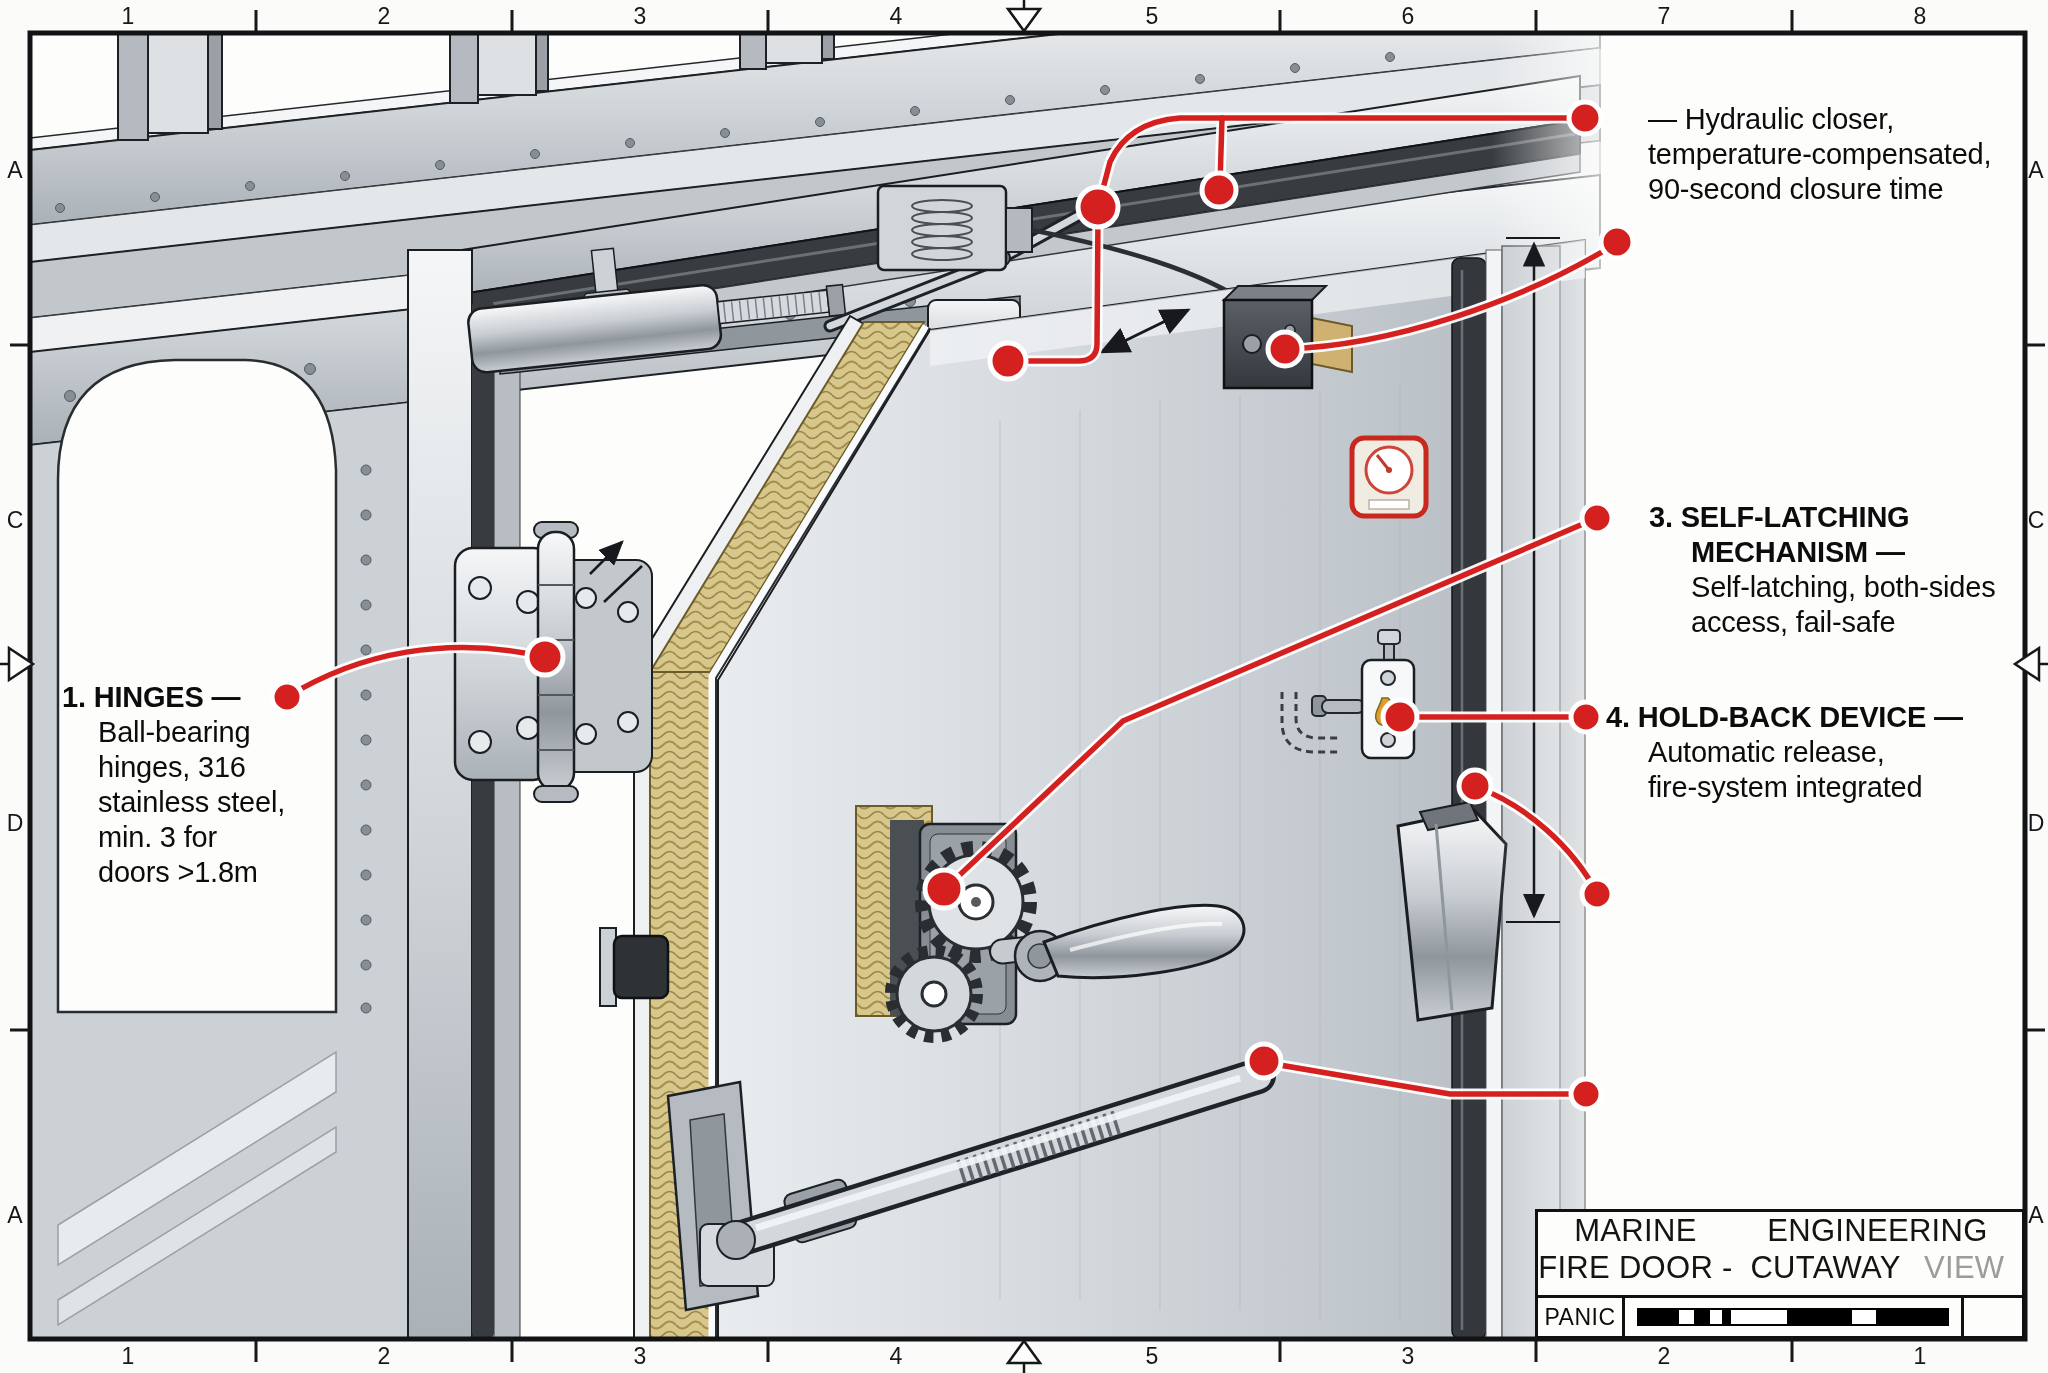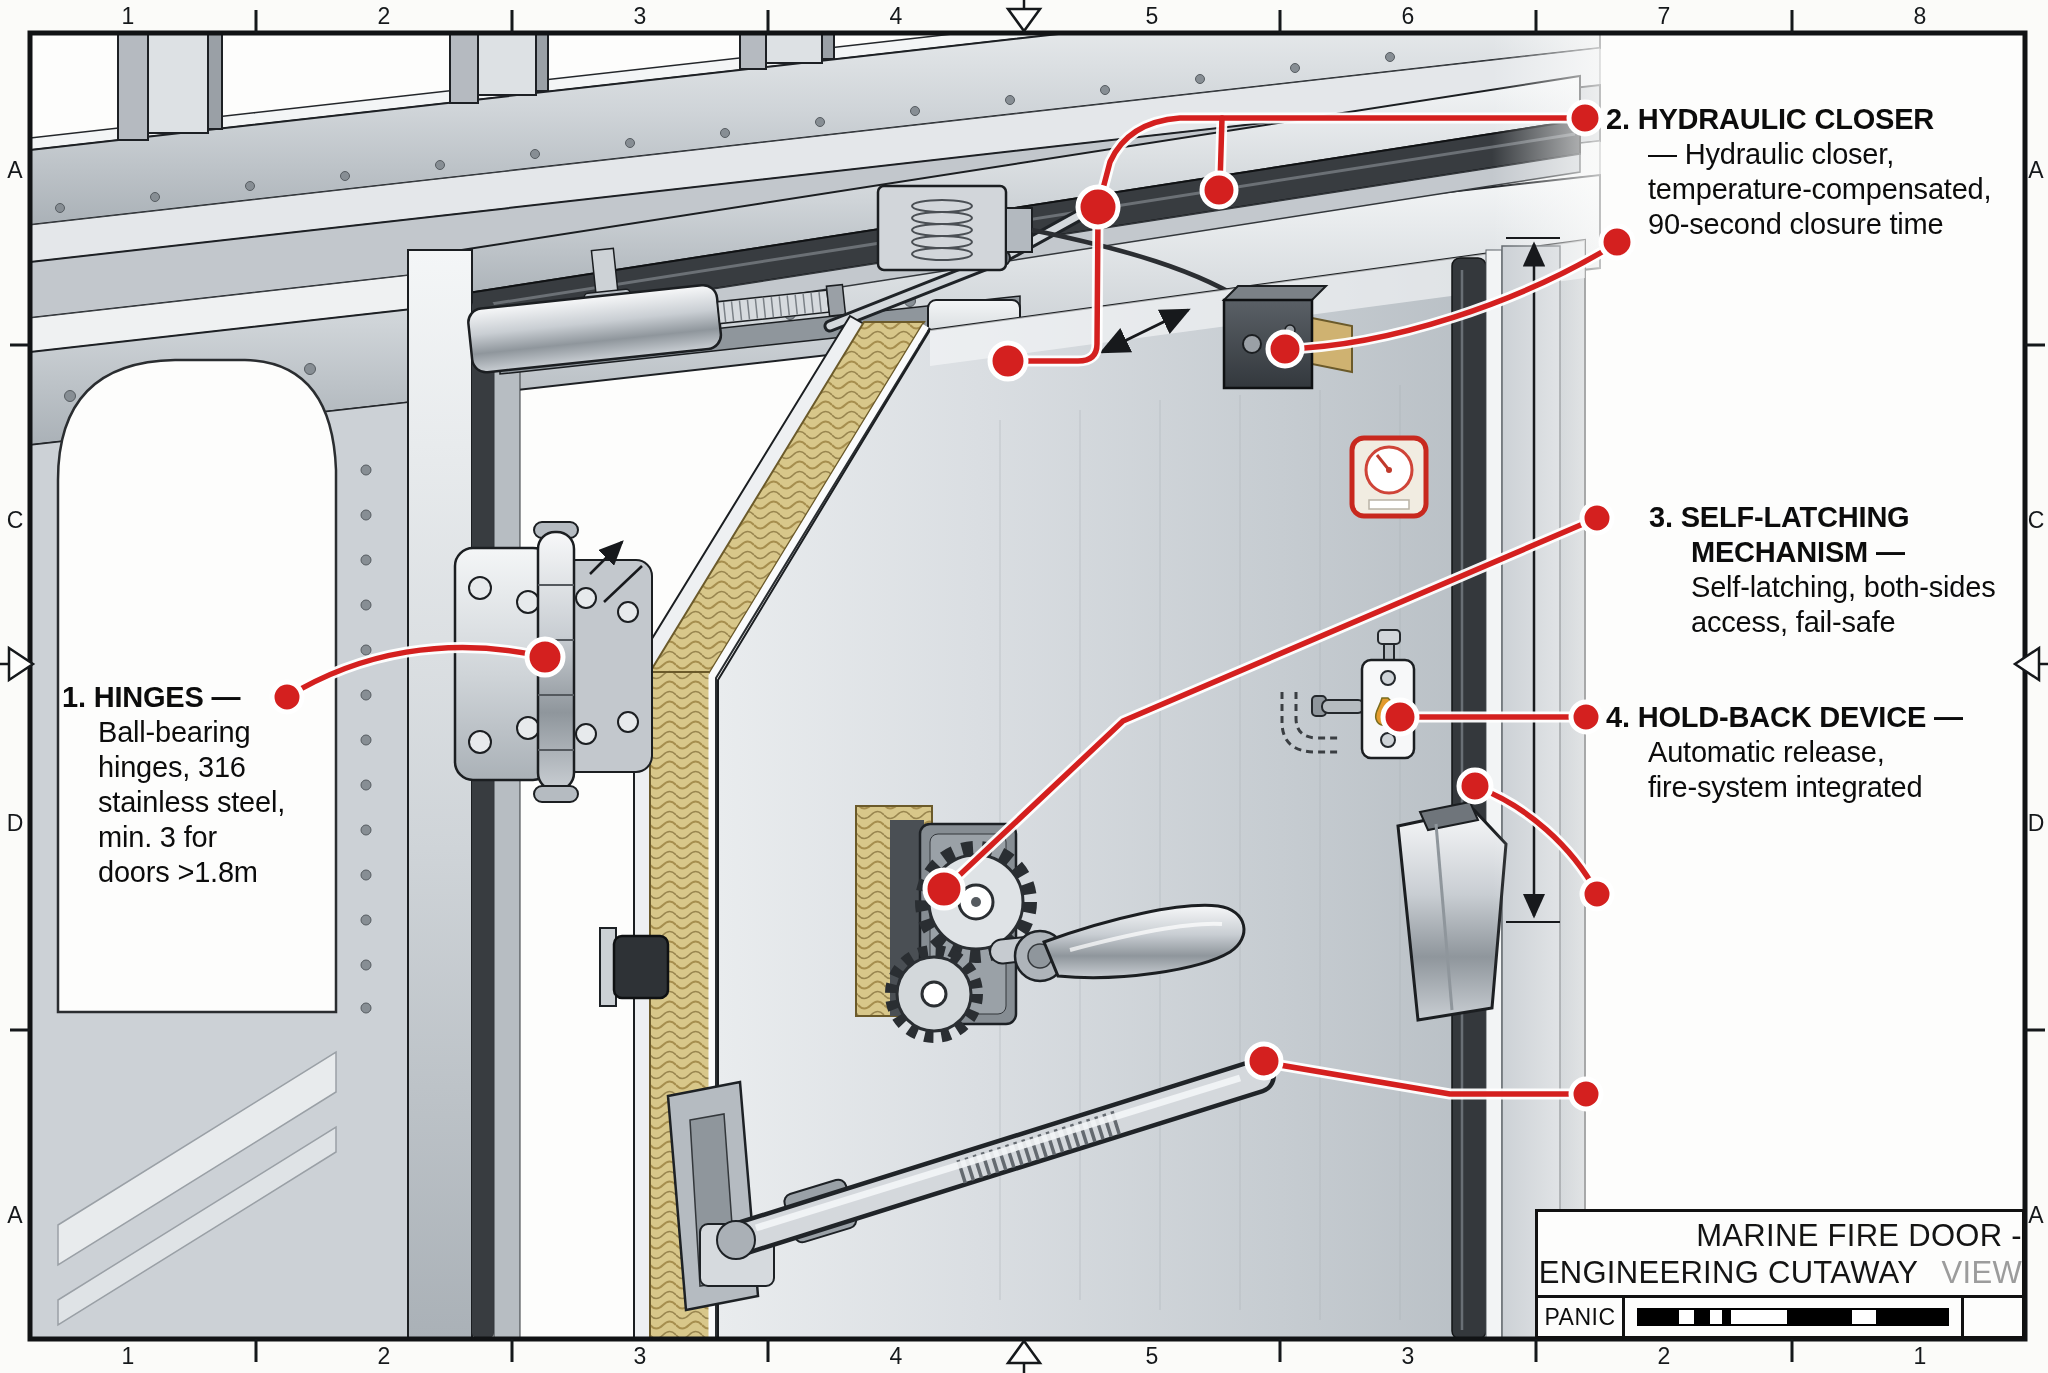--- a/index.html
+++ b/index.html
@@ -14,21 +14,21 @@
   .ann{position:absolute;font-size:29px;line-height:35px;letter-spacing:-.2px;color:#0c0c0c;}
   .ann-title{font-weight:700;white-space:pre-line;padding-left:42px;text-indent:-42px;}
   .ann-body{white-space:pre-line;padding-left:42px;}
   .ann.a1 .ann-title{padding-left:36px;text-indent:-36px;}
   .ann.a1 .ann-body{padding-left:36px;}
   .ann-flow{white-space:pre-line;padding-left:42px;text-indent:-42px;}
   .ann-flow b{font-weight:700;}
   
   .tblock{position:absolute;left:1535px;top:1209px;width:490px;height:130px;z-index:3;
           border:3px solid #111;box-sizing:border-box;background:#fdfdfc;display:flex;flex-direction:column;}
-  .tb-title{flex:1;display:flex;flex-direction:column;align-items:flex-end;justify-content:center;
+  .tb-title{flex:1;display:flex;flex-direction:row;align-items:flex-start;justify-content:center;
             font-size:31px;line-height:37px;letter-spacing:.3px;color:#141414;text-align:center;}
   .tb-fade{color:#9c9c9c;margin-left:15px;}
   .tb-row{height:38px;border-top:3px solid #111;display:flex;align-items:stretch;}
   .tb-scale{width:84px;border-right:3px solid #111;display:flex;align-items:center;justify-content:center;
             font-size:23px;letter-spacing:.5px;}
   .tb-barcell{flex:1;display:flex;align-items:center;justify-content:center;}
   .tb-empty{width:58px;border-left:3px solid #111;}
   .sbar{width:308px;height:14px;border:2.5px solid #000;
         background:linear-gradient(90deg,#000 0 13%,#fff 13% 18%,#000 18% 23%,#fff 23% 27%,#000 27% 30%,#fff 30% 48%,#000 48% 69%,#fff 69% 77%,#000 77% 100%);}
 </style>
@@ -408,21 +408,20 @@
 <div class="ann a1 txt" style="left:62px;top:680px;width:280px">
   <div class="ann-title">1. HINGES —</div>
   <div class="ann-body">Ball-bearing
 hinges, 316
 stainless steel,
 min. 3 for
 doors &gt;1.8m</div>
 </div>
 
 <div class="ann txt" style="left:1606px;top:102px;width:430px">
-  <div class="ann-title">2. HYDRAULIC CLOSER</div>
   <div class="ann-body">— Hydraulic closer,
 temperature-compensated,
 90-second closure time</div>
 </div>
 
 <div class="ann txt" style="left:1649px;top:500px;width:430px">
   <div class="ann-title">3. SELF-LATCHING
 MECHANISM —</div>
   <div class="ann-body">Self-latching, both-sides
 access, fail-safe</div>

